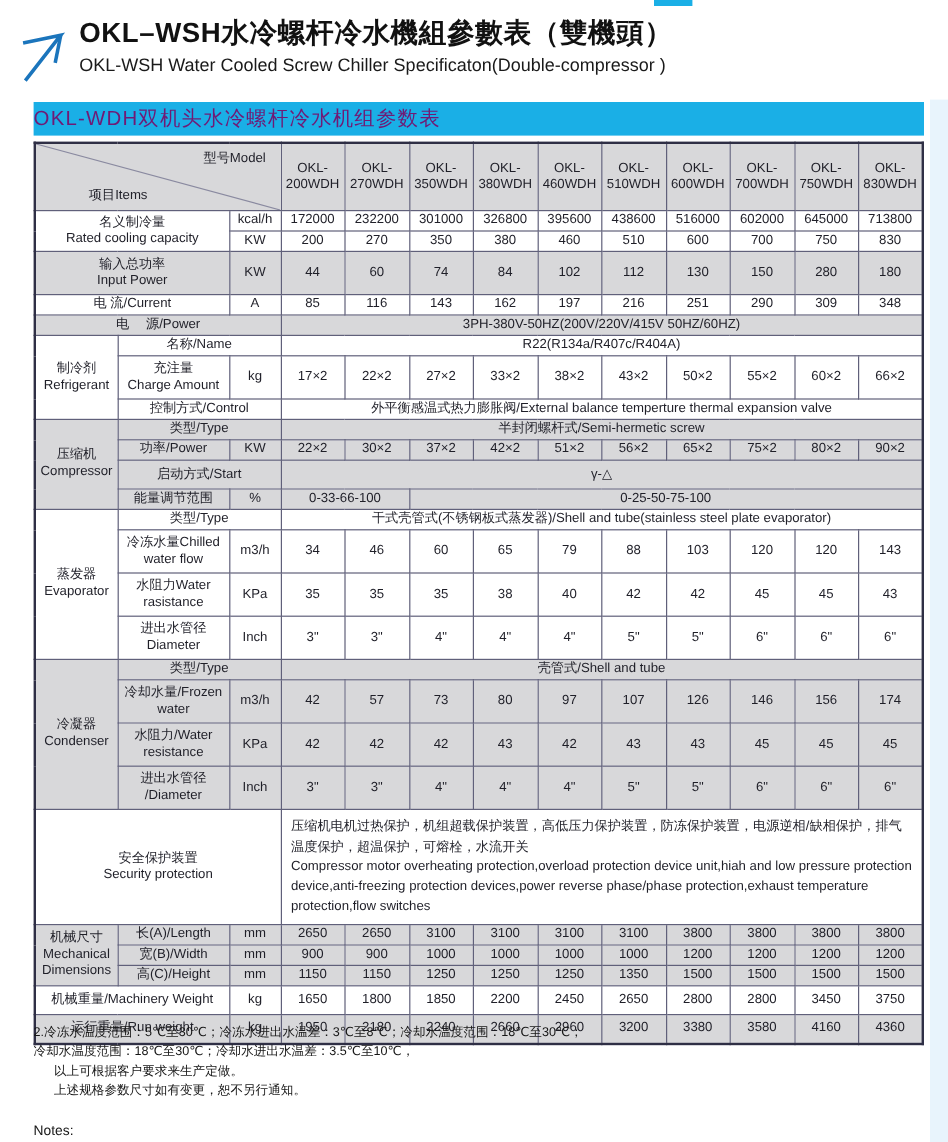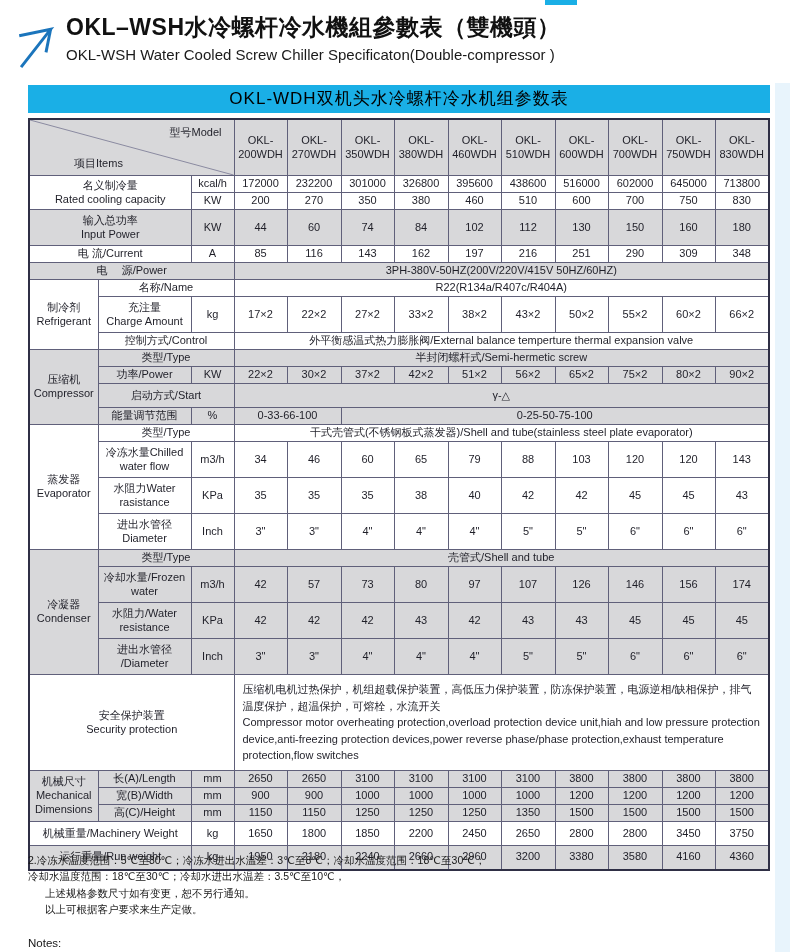--- a/index.html
+++ b/index.html
@@ -9,21 +9,21 @@
   .edge-strip { position:absolute; right:0; top:83px; width:15px; height:869px; background:#e8f4fc; }
   .top-mark { position:absolute; left:545px; top:0; width:32px; height:5px; background:#1aafe6; }
 
   .titleblock { position:absolute; left:10px; top:12px; display:flex; align-items:flex-start;justify-content:flex-end; }
   .logo { width:48px; height:50px; margin-top:8px; }
   .titles { margin-left:8px; }
   .title-zh { font-size:23px; font-weight:bold; color:#111; letter-spacing:0.5px; }
   .title-en { font-size:15px; color:#1a1a1a; margin-top:3px; }
 
   .banner { position:absolute; left:28px; top:85px; width:742px; height:28px; background:#1aafe6;
-            color:#000000; font-size:17px; text-align:center; line-height:28px; letter-spacing:1px; }
+            color:#701a75; font-size:17px; text-align:left; line-height:28px; letter-spacing:1px; }
 
   .tablewrap { position:absolute; left:28px; top:118px; }
   table { border-collapse:collapse; table-layout:fixed; width:742px; border:2px solid #2f2f45; }
   td { border:1px solid #60607a; font-size:11px; text-align:center; vertical-align:middle;
        padding:0 2px; color:#1f1f28; white-space:pre-line; line-height:1.25; overflow:hidden; }
   tr.gray td { background:#d8d8da; }
   td.v, td.model, td.span-val { background:#fff; }
   tr.gray td.v, tr.gray td.model, tr.gray td.span-val { background:#d8d8da; }
   .h18 td { height:17px; }
   .h25 td { height:24px; }
@@ -149,21 +149,21 @@
 Input Power</td>
         <td class="unit">KW</td>
       <td class="v">44</td>
             <td class="v">60</td>
             <td class="v">74</td>
             <td class="v">84</td>
             <td class="v">102</td>
             <td class="v">112</td>
             <td class="v">130</td>
             <td class="v">150</td>
-            <td class="v">160</td>
+            <td class="v">280</td>
             <td class="v">180</td>
           </tr>
 
       <tr class="h18">
         <td class="label" colspan="2">电  流/Current</td>
         <td class="unit">A</td>
       <td class="v">85</td>
             <td class="v">116</td>
             <td class="v">143</td>
             <td class="v">162</td>
@@ -425,22 +425,22 @@
             <td class="v">4360</td>
           </tr>
     </tbody>
   </table>
   </div>
 
   <div class="notes">
     <div>
         <div class="note-zh">2.冷冻水温度范围：5℃至30℃；冷冻水进出水温差：3℃至8℃；冷却水温度范围：18℃至30℃；</div>
         <div class="note-zh">冷却水温度范围：18℃至30℃；冷却水进出水温差：3.5℃至10℃，</div>
+        <div class="note-zh">以上可根据客户要求来生产定做。</div>
         <div class="note-zh">上述规格参数尺寸如有变更，恕不另行通知。</div>
-        <div class="note-zh">以上可根据客户要求来生产定做。</div>
       </div>
     <div class="notes-en-h">Notes:</div>
     <div>
         <div class="note-en">1. Rated cooling capacity is based on: the chilled water inlet and outlet temperature 12 ℃/ 7 ℃; cooling air inlet and outlet temperature 30 ℃/35 ℃.</div>
       </div>
   </div>
 
 </div>
 
 </body></html>

